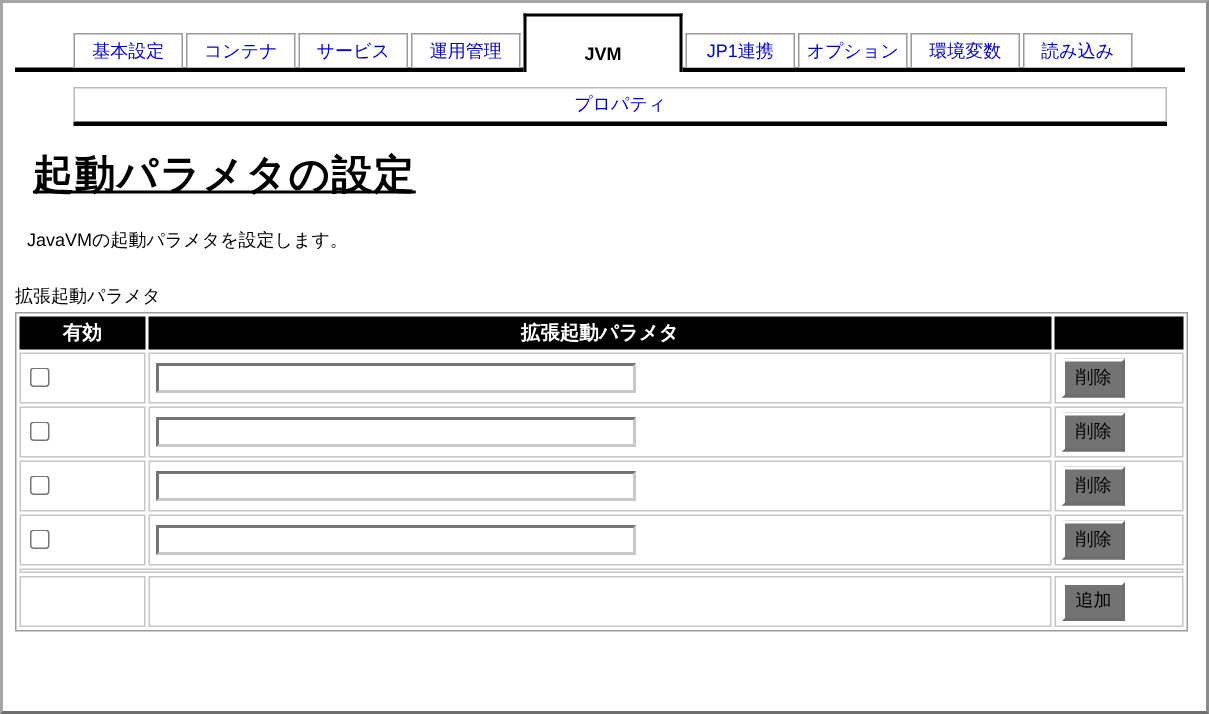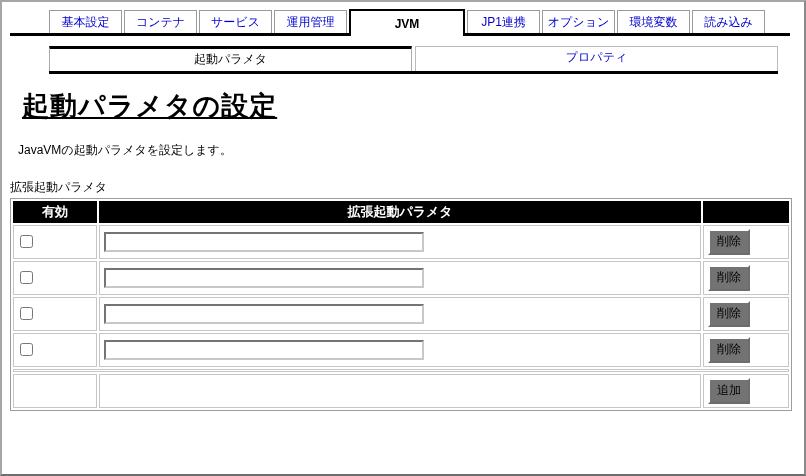--- a/index.html
+++ b/index.html
@@ -19,24 +19,24 @@
     padding-left: 39px;
   }
   .tab {
     width: 73px; text-align: center;
     padding: 3px 0 2px;
     border: 1px solid #9a9a9a; border-bottom: none;
     color: #0000cc; background: #fff;
     cursor: pointer; white-space: nowrap; overflow: hidden;
   }
   .tab.active {
-    width: 116px;
+    width: 106px;
     border: 2px solid #000; border-bottom: none;
     color: #000; font-weight: bold;
-    padding: 6px 0 5px;
+    padding: 18px 0 5px;
     margin-bottom: -3px; position: relative; z-index: 2;
   }
 
   
   .subtabbar {
     display: flex; gap: 3px;
     margin: 10px 26px 0 47px;
     border-bottom: 3px solid #000;
   }
   .subtab { flex: 1; text-align: center; padding: 2px 0 3px; white-space: nowrap; }
@@ -100,21 +100,20 @@
     <div class="tab">サービス</div>
     <div class="tab">運用管理</div>
     <div class="tab active">JVM</div>
     <div class="tab">JP1連携</div>
     <div class="tab">オプション</div>
     <div class="tab">環境変数</div>
     <div class="tab">読み込み</div>
   </div>
 
   <div class="subtabbar">
-    <div class="subtab active">起動パラメタ</div>
     <div class="subtab inactive">プロパティ</div>
   </div>
 
   <div class="page-title">起動パラメタの設定</div>
   <div class="page-desc">JavaVMの起動パラメタを設定します。</div>
 
 
   <div class="section-label">拡張起動パラメタ</div>
   <table class="t-ext">
     <tbody>

